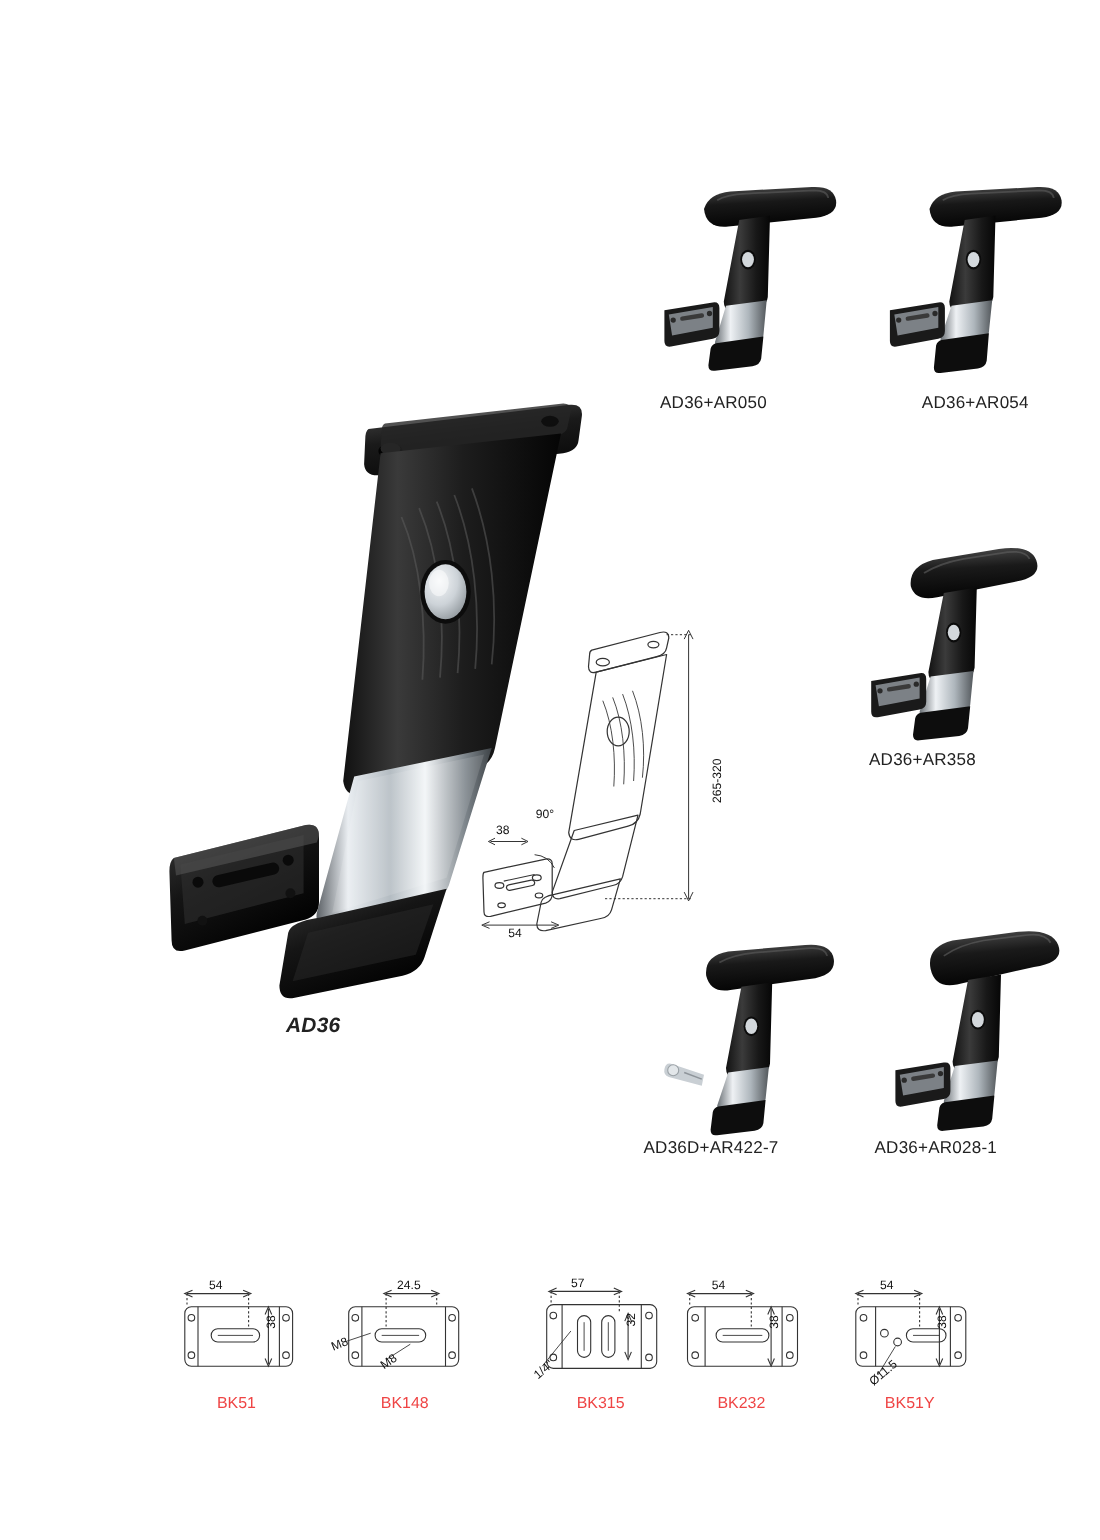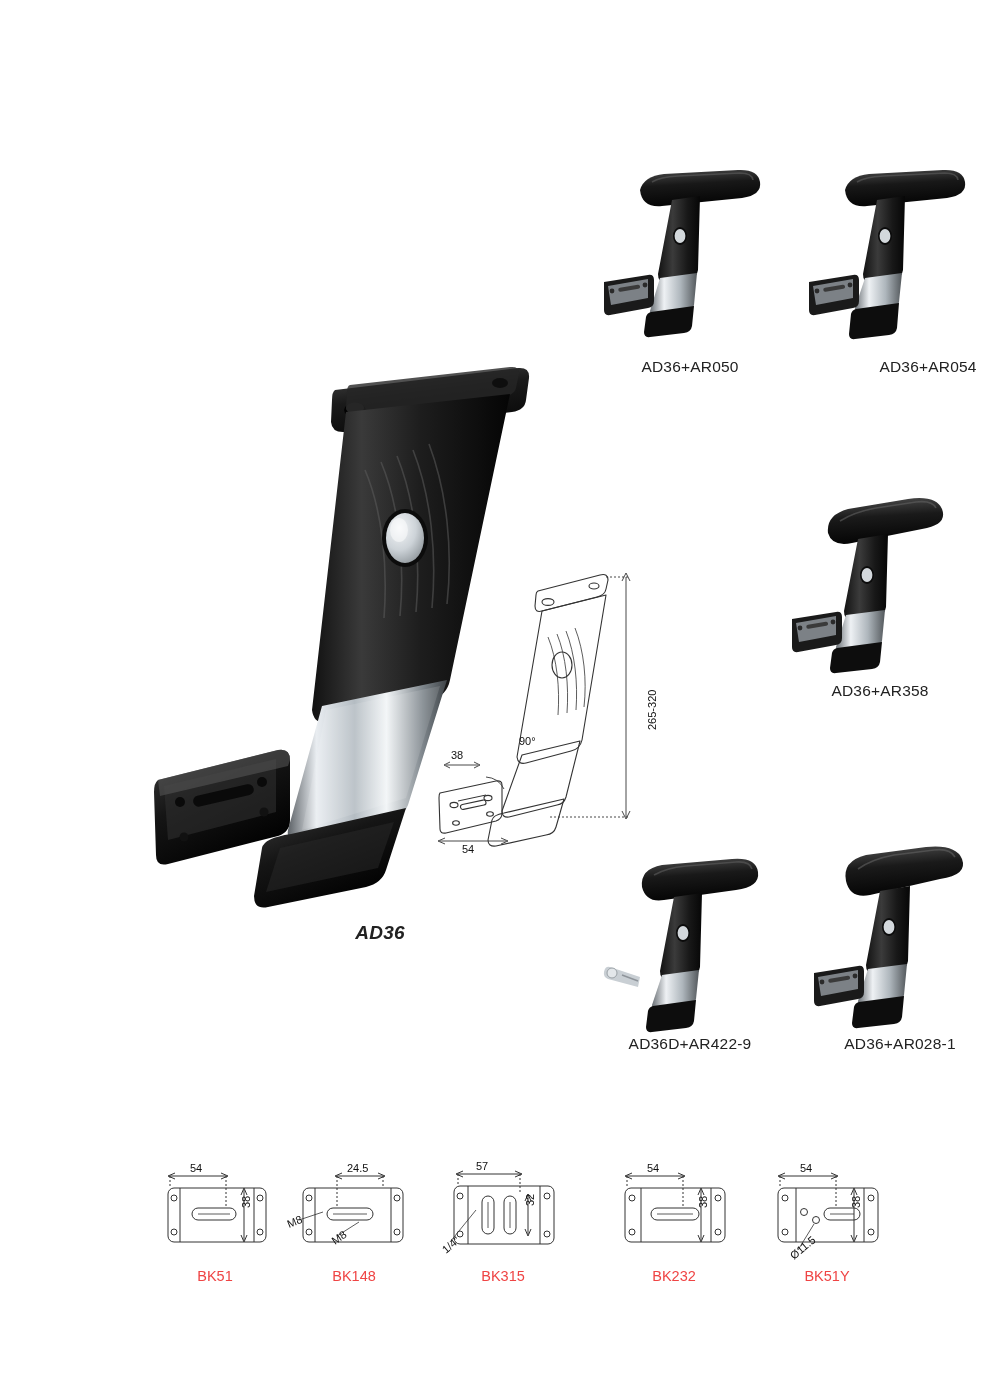--- a/index.html
+++ b/index.html
@@ -18,21 +18,21 @@
   .page {
     position: relative;
     width: 1000px;
     height: 1400px;
   }
   .abs { position: absolute; }
 
   .caption {
     font-size: 15.5px;
     color: #222;
-    text-align: center;
+    text-align: left;
     letter-spacing: 0.2px;
     white-space: nowrap;
   }
   .caption.main {
     font-size: 19px;
     font-weight: bold;
     font-style: italic;
   }
 
   .dim-label {
@@ -193,21 +193,21 @@
         <path d="M20,207 L14,210 L20,213"></path>
         <path d="M44,207 L50,210 L44,213"></path>
 
         <path d="M10,286 L76,286"></path>
         <path d="M15,283 L8,286 L15,289"></path>
         <path d="M71,283 L78,286 L71,289"></path>
       </g>
     </svg>
 
     <div class="abs dim-label rot90" style="left:216px; top:175px;">265-320</div>
-    <div class="abs dim-label" style="left:57px; top:180px;margin-left:32px;">90°</div>
+    <div class="abs dim-label" style="left:57px; top:180px;">90°</div>
     <div class="abs dim-label" style="left:21px; top:194px;">38</div>
     <div class="abs dim-label" style="left:32px; top:288px;">54</div>
   </div>
 
   <div class="abs" style="left:600px; top:160px; width:180px; height:180px;">
     <svg width="180" height="180" viewBox="0 0 180 180">
       <defs>
         <linearGradient id="armPadA" x1="0" y1="0" x2="0.2" y2="1">
           <stop offset="0%" stop-color="#4c4c4c"></stop>
           <stop offset="45%" stop-color="#181818"></stop>
@@ -322,21 +322,21 @@
 
       <path d="M53,151 L96,145 L94,166 Q93,172 86,173 L52,177 Q46,178 46,172 L48,156 Q49,152 53,151 Z" fill="#0d0d0d"></path>
 
       <g>
         <path d="M10,112 L40,122 L38,132 L8,124 Q3,122 4,117 Q5,111 10,112 Z" fill="#c9cfd4"></path>
         <circle cx="12" cy="118" r="5" fill="#e3e7ea" stroke="#9aa1a6" stroke-width="1"></circle>
         <path d="M22,120 L38,126" stroke="#8e949a" stroke-width="1.4"></path>
       </g>
     </svg>
   </div>
-  <div class="abs caption" style="left:585px; top:1035px; width:210px;">AD36D+AR422-9</div>
+  <div class="abs caption" style="left:585px; top:1035px; width:210px;">AD36D+AR422-7</div>
 
   <div class="abs" style="left:810px; top:845px; width:180px; height:190px;">
     <svg width="180" height="190" viewBox="0 0 180 190">
       <defs>
         <linearGradient id="armPadD" x1="0" y1="0" x2="0.2" y2="1">
           <stop offset="0%" stop-color="#515151"></stop>
           <stop offset="45%" stop-color="#1a1a1a"></stop>
           <stop offset="100%" stop-color="#050505"></stop>
         </linearGradient>
       </defs>
@@ -385,21 +385,21 @@
         <path d="M104,40 L104,90"></path>
         <path d="M101,45 L104,38 L107,45"></path>
         <path d="M101,85 L104,92 L107,85"></path>
       </g>
       <text x="50" y="22" font-family="Liberation Sans, sans-serif" font-size="11" fill="#111">54</text>
       <text x="110" y="58" font-family="Liberation Sans, sans-serif" font-size="11" fill="#111" transform="rotate(-90 110 58)">38</text>
     </svg>
     <div class="bk-caption">BK51</div>
   </div>
 
-  <div class="bk-cell" style="left:279px; top:1150px;">
+  <div class="bk-cell" style="left:293px; top:1150px;">
     <svg width="150" height="110" viewBox="0 0 150 110">
       <g stroke="#333" fill="none" stroke-width="1">
         <rect x="24" y="38" width="100" height="54" rx="6"></rect>
         <path d="M36,38 L36,92"></path>
         <path d="M112,38 L112,92"></path>
         <circle cx="30" cy="48" r="3"></circle>
         <circle cx="30" cy="82" r="3"></circle>
         <circle cx="118" cy="48" r="3"></circle>
         <circle cx="118" cy="82" r="3"></circle>
         <rect x="48" y="58" width="46" height="12" rx="6"></rect>
@@ -414,21 +414,21 @@
         <path d="M20,70 L44,62" stroke-width="0.8"></path>
         <path d="M58,86 L80,72" stroke-width="0.8"></path>
       </g>
       <text x="68" y="22" font-family="Liberation Sans, sans-serif" font-size="11" fill="#111">24.5</text>
       <text x="10" y="78" font-family="Liberation Sans, sans-serif" font-size="11" fill="#111" transform="rotate(-22 10 78)">M8</text>
       <text x="56" y="95" font-family="Liberation Sans, sans-serif" font-size="11" fill="#111" transform="rotate(-35 56 95)">M8</text>
     </svg>
     <div class="bk-caption">BK148</div>
   </div>
 
-  <div class="bk-cell" style="left:428px; top:1150px;">
+  <div class="bk-cell" style="left:471px; top:1150px;">
     <svg width="150" height="110" viewBox="0 0 150 110">
       <g stroke="#333" fill="none" stroke-width="1">
         <rect x="26" y="36" width="100" height="58" rx="6"></rect>
         <path d="M40,36 L40,94"></path>
         <path d="M112,36 L112,94"></path>
         <circle cx="32" cy="46" r="3"></circle>
         <circle cx="32" cy="84" r="3"></circle>
         <circle cx="119" cy="46" r="3"></circle>
         <circle cx="119" cy="84" r="3"></circle>
         <rect x="54" y="46" width="12" height="38" rx="6"></rect>

